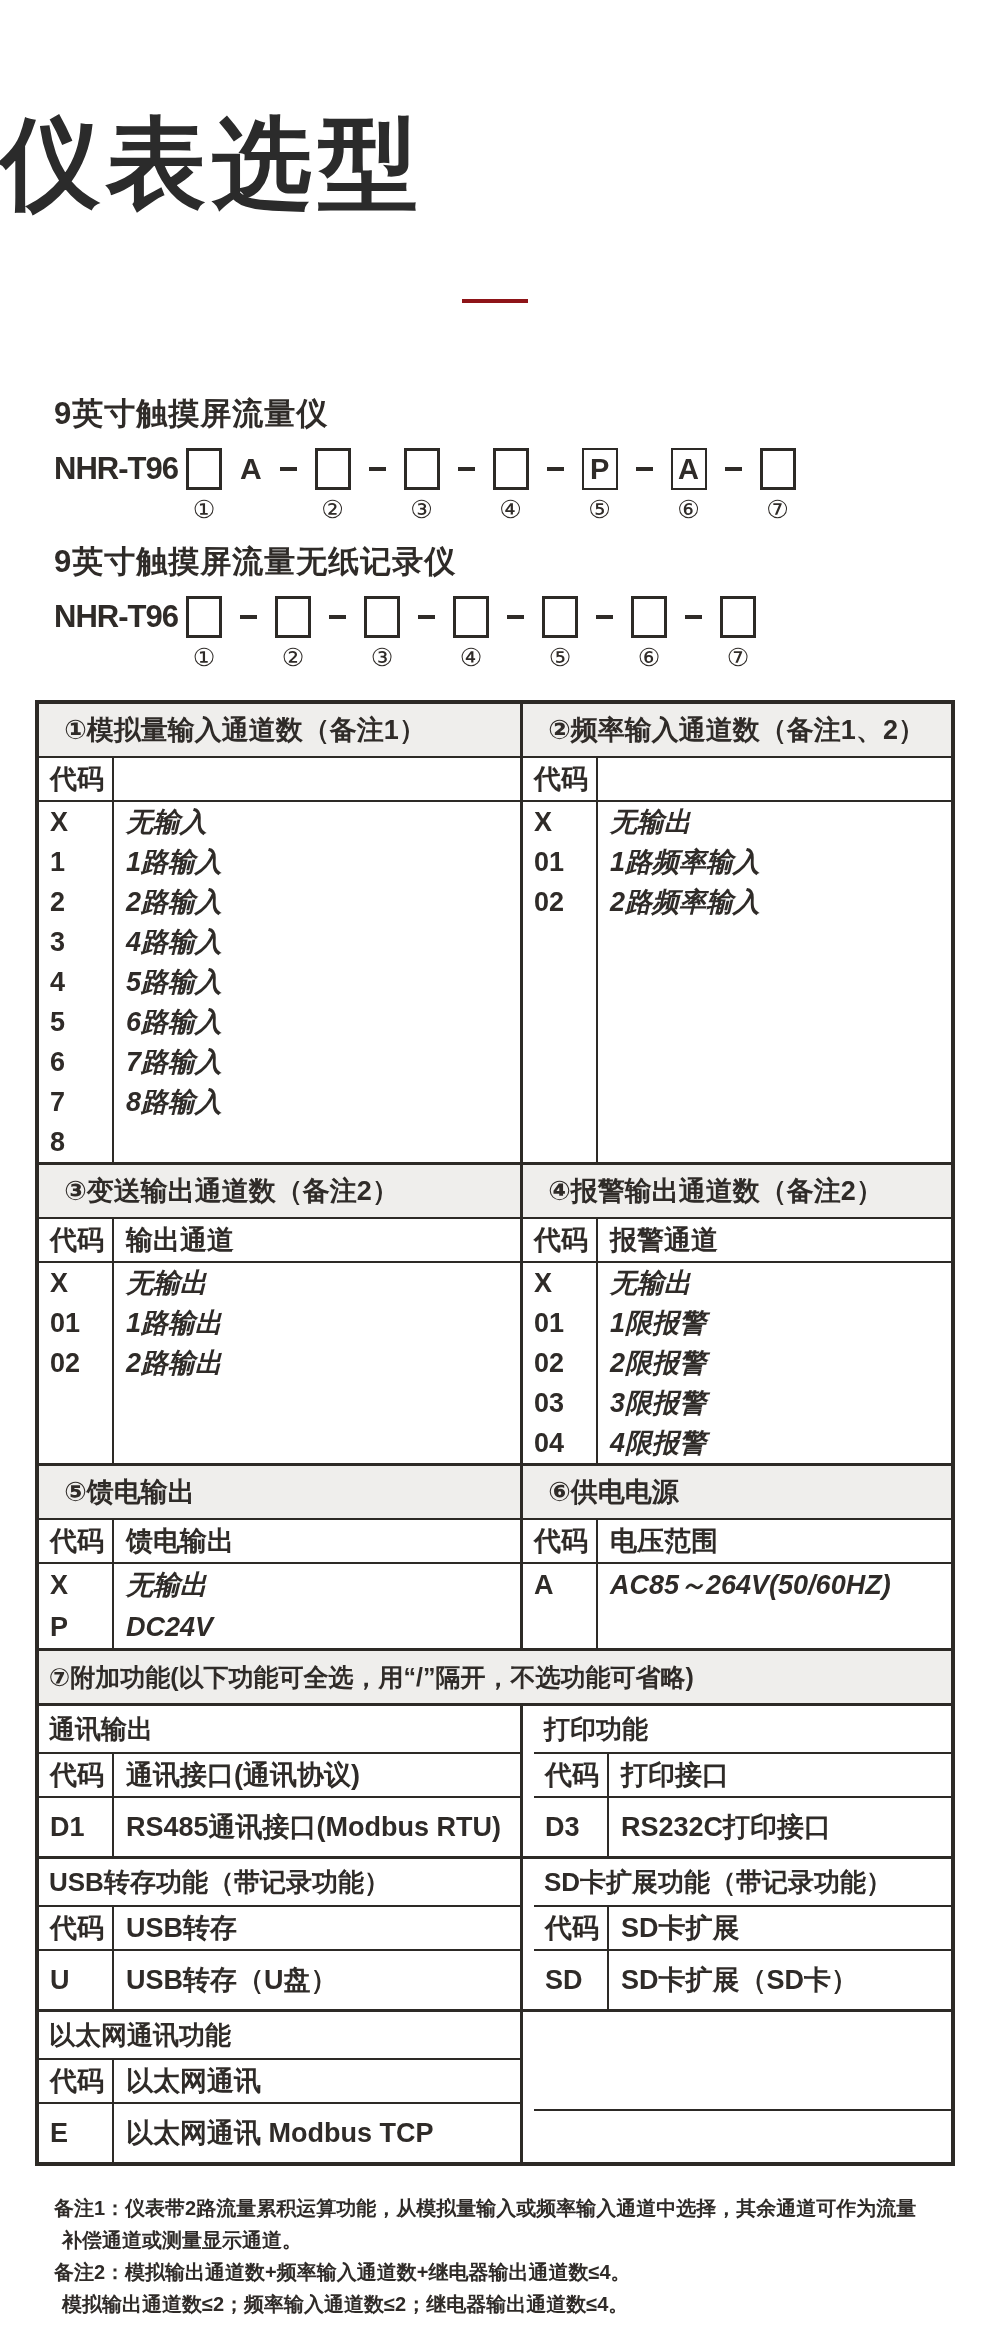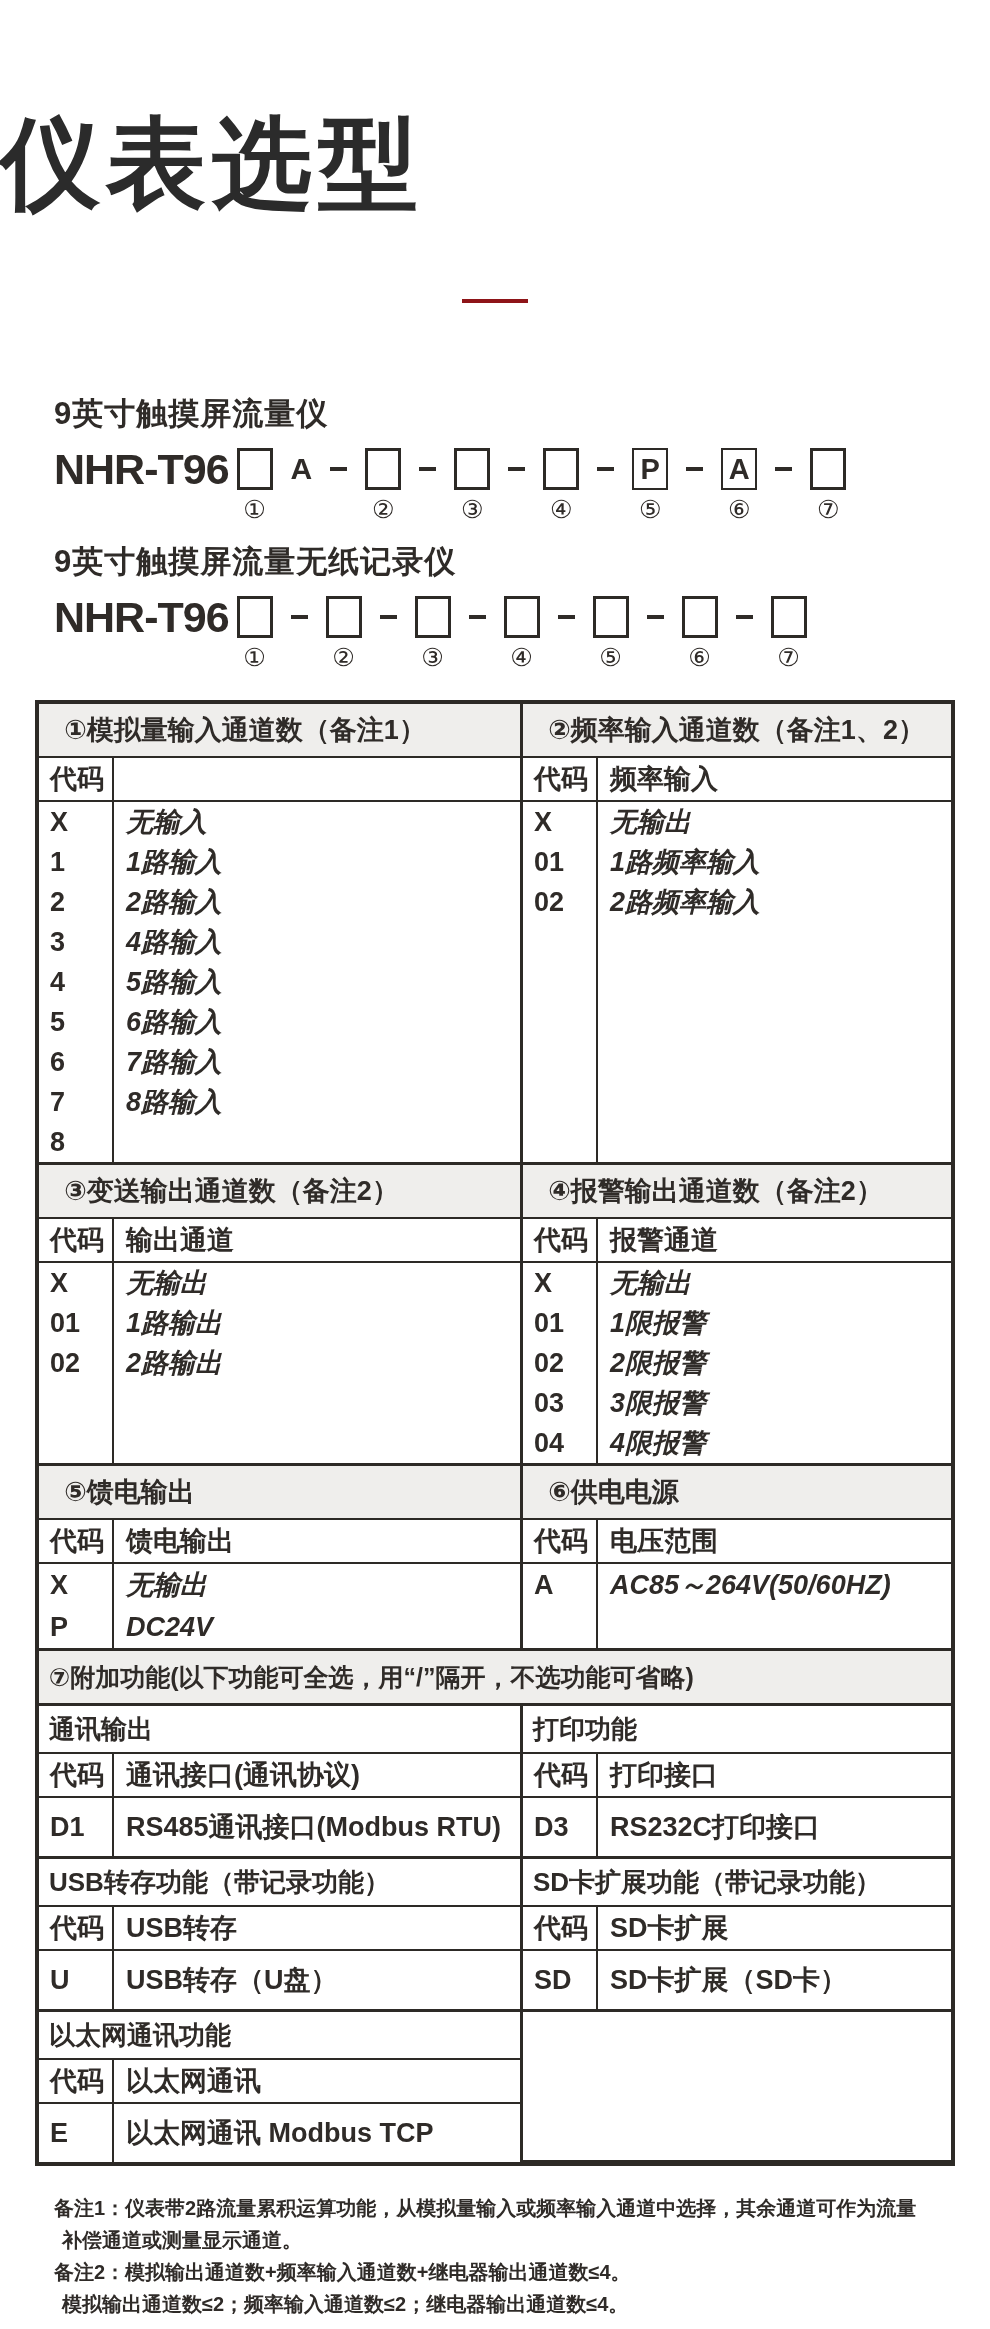--- a/index.html
+++ b/index.html
@@ -20,21 +20,21 @@
   .hero h1{
     font-size:100px;line-height:1.15;font-weight:900;letter-spacing:6px;
     color:#2b2b2b;
   }
   .red-rule{width:66px;height:4px;background:var(--red);margin:78px auto 0 auto;}
   
   .intro{margin:90px 0 0 54px;}
   .subtitle{font-size:31px;font-weight:bold;letter-spacing:1px;}
   .model-line{display:flex;align-items:flex-start;margin:13px 0 17px 0;}
   .prefix{
-    font-size:43px;font-weight:bold;letter-spacing:-1px;line-height:42px;
+    font-size:31px;font-weight:bold;letter-spacing:-1px;line-height:42px;
     margin-right:8px;white-space:nowrap;
   }
   .seg{display:flex;flex-direction:column;align-items:center;margin-left:18px;}
   .seg.first{margin-left:0;}
   .seg-top{height:42px;display:flex;align-items:center;justify-content:center;}
   .mbox{
     width:36px;height:42px;border:3px solid var(--bd);
     display:flex;align-items:center;justify-content:center;
     font-size:29px;font-weight:bold;
   }
@@ -71,21 +71,21 @@
   .col-descs{flex:1;display:flex;flex-direction:column;font-style:italic;}
   .iline{height:40px;display:flex;align-items:center;padding-left:11px;
          font-size:27px;font-weight:bold;white-space:nowrap;}
   .col-descs .iline{padding-left:12px;}
   .sec-c .iline{height:42px;}
   
   .full-band{
     height:55px;background:var(--band);display:flex;align-items:center;
     padding:0 10px;font-size:25px;font-weight:bold;white-space:nowrap;
   }
-  .xsec{display:flex;align-items:flex-end;}
+  .xsec{display:flex;align-items:center;gap:11px;}
   .sband{
     height:48px;display:flex;align-items:center;padding:0 10px;
     border-bottom:2px solid var(--bd);font-size:26px;font-weight:bold;white-space:nowrap;
     background:#fff;
   }
   .xrow{display:flex;align-items:stretch;height:58px;}
   .xrow .code-cell{font-size:27px;}
   .xsec .crow{height:44px;}
   .band-empty{height:48px;border-bottom:2px solid var(--bd);}
   .fill-empty{flex:1;}
@@ -303,21 +303,20 @@
             <div class="iline">6路输入</div>
             <div class="iline">7路输入</div>
             <div class="iline">8路输入</div>
           </div>
         </div>
       </div>
       <div class="half R">
         <div class="band">②频率输入通道数（备注1、2）</div>
         <div class="crow">
           <span class="code-cell">代码</span>
-          <span class="desc-cell">频率输入</span>
         </div>
         <div class="items">
           <div class="col-codes">
             <div class="iline">X</div>
             <div class="iline">01</div>
             <div class="iline">02</div>
           </div>
           <div class="col-descs">
             <div class="iline">无输出</div>
             <div class="iline">1路频率输入</div>

